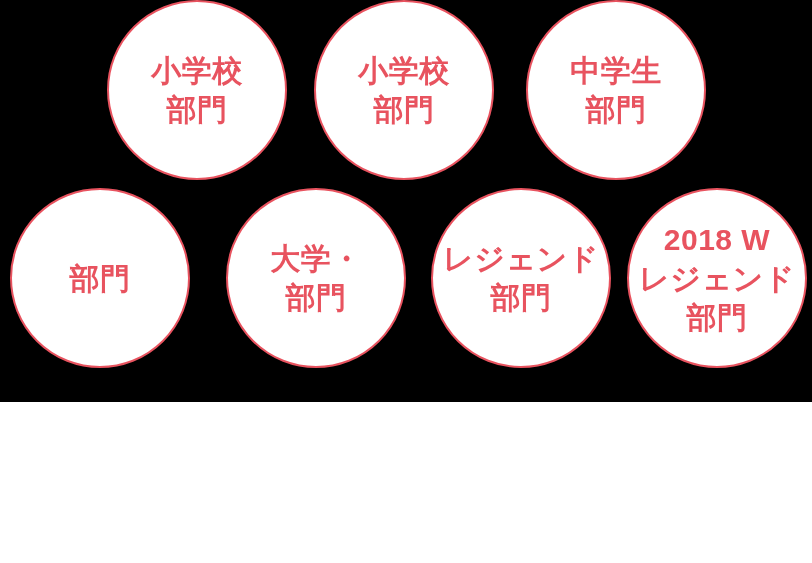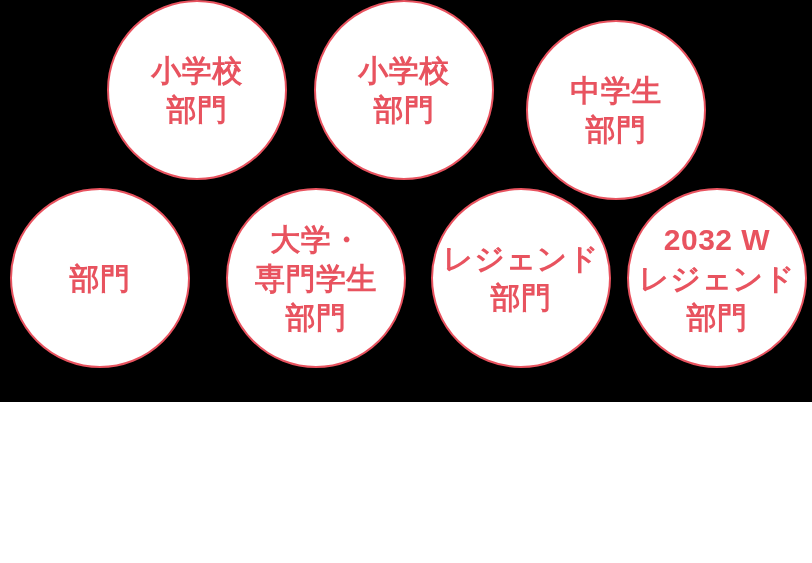--- a/index.html
+++ b/index.html
@@ -33,21 +33,21 @@
     font-weight: 700;
     font-size: 30px;
     line-height: 1.3;
     letter-spacing: 0.5px;
   }
   .line { display: block; white-space: nowrap; }
 
   
   .c0 { left: 107px; top: 0px; }
   .c1 { left: 314px; top: 0px; }
-  .c2 { left: 526px; top: 0px; margin-top: 20px; }
+  .c2 { left: 526px; top: 0px; }
   .c3 { left: 10px;  top: 188px; }
   .c4 { left: 226px; top: 188px; align-items: center; }
   .c5 { left: 431px; top: 188px; }
   .c6 { left: 627px; top: 188px; }
 </style>
 </head>
 <body>
 
 <div id="stage" style="--bg: #000000; --circle-bg: #ffffff; --accent: #e8535f;">
 
@@ -74,33 +74,32 @@
 
   <div class="circle c3">
     <div class="label">
       <span class="line">部門</span>
     </div>
   </div>
 
   <div class="circle c4">
     <div class="label">
       <span class="line">大学・</span>
-      <span class="line">専門学生</span>
       <span class="line">部門</span>
     </div>
   </div>
 
   <div class="circle c5">
     <div class="label">
       <span class="line">レジェンド</span>
       <span class="line">部門</span>
     </div>
   </div>
 
   <div class="circle c6">
     <div class="label">
-      <span class="line">2032 W</span>
+      <span class="line">2018 W</span>
       <span class="line">レジェンド</span>
       <span class="line">部門</span>
     </div>
   </div>
 
 </div>
 
 </body></html>

